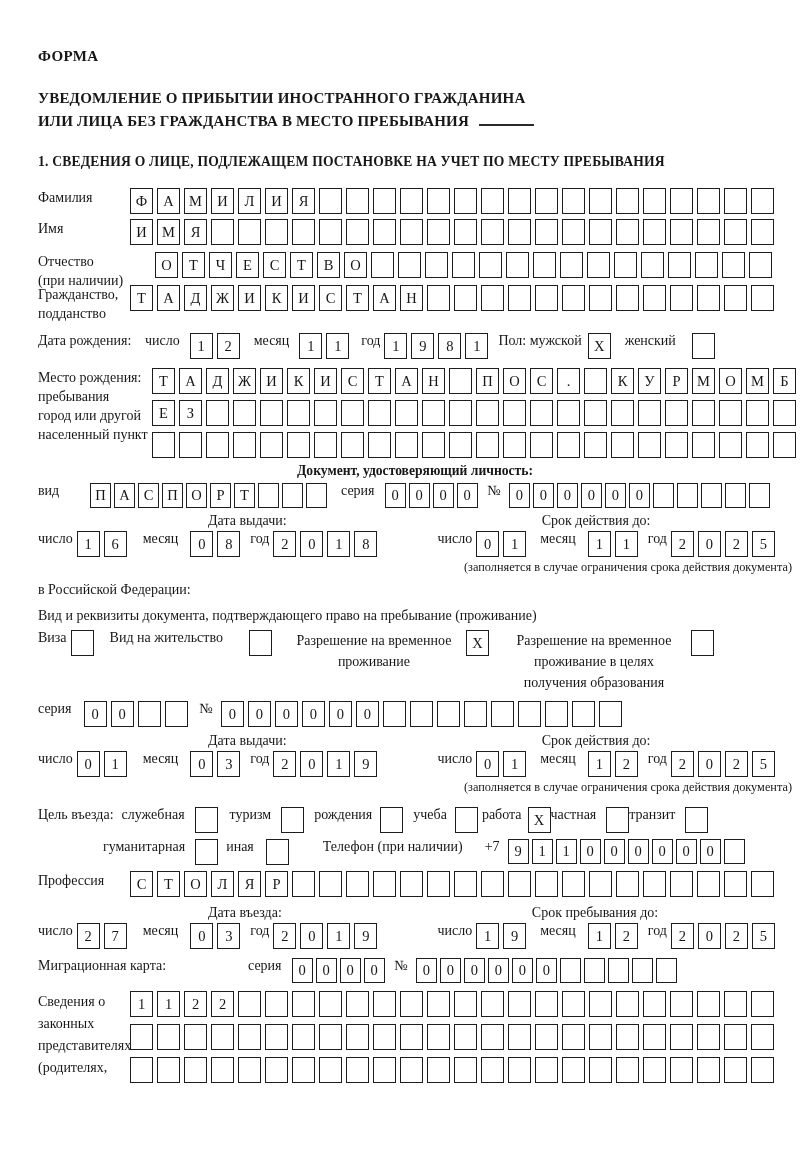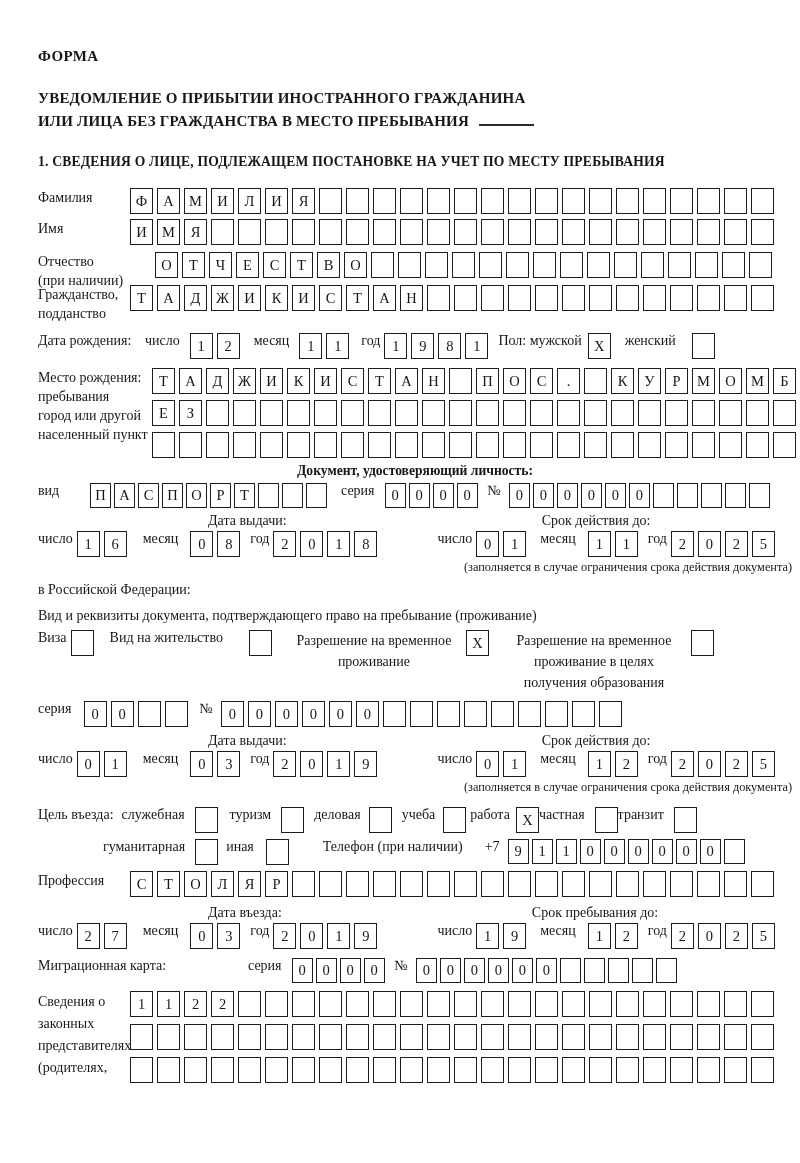--- a/index.html
+++ b/index.html
@@ -470,21 +470,21 @@
   <div class="frow" style="margin-top:12px">
     <span class="ib">Цель въезда:</span>
     <span class="ib" style="margin-left:8px">служебная</span>
     <span class="cells" style="margin-left:10px">
         <span class="cell"></span>
       </span>
     <span class="ib" style="margin-left:12px">туризм</span>
     <span class="cells" style="margin-left:10px">
         <span class="cell"></span>
       </span>
-    <span class="ib" style="margin-left:10px">деловая</span>
+    <span class="ib" style="margin-left:10px">рождения</span>
     <span class="cells" style="margin-left:8px">
         <span class="cell"></span>
       </span>
     <span class="ib" style="margin-left:10px">учеба</span>
     <span class="cells" style="margin-left:8px">
         <span class="cell"></span>
       </span>
     <span class="ib" style="margin-left:4px">работа</span>
     <span class="cells" style="margin-left:6px">
         <span class="cell">X</span>

